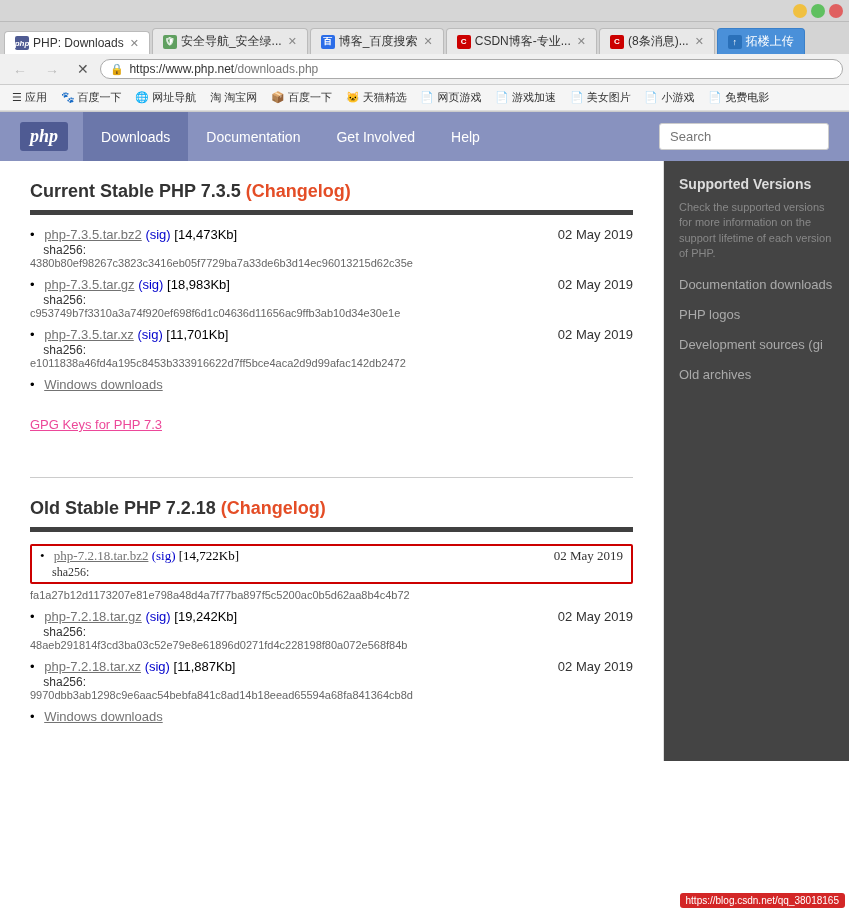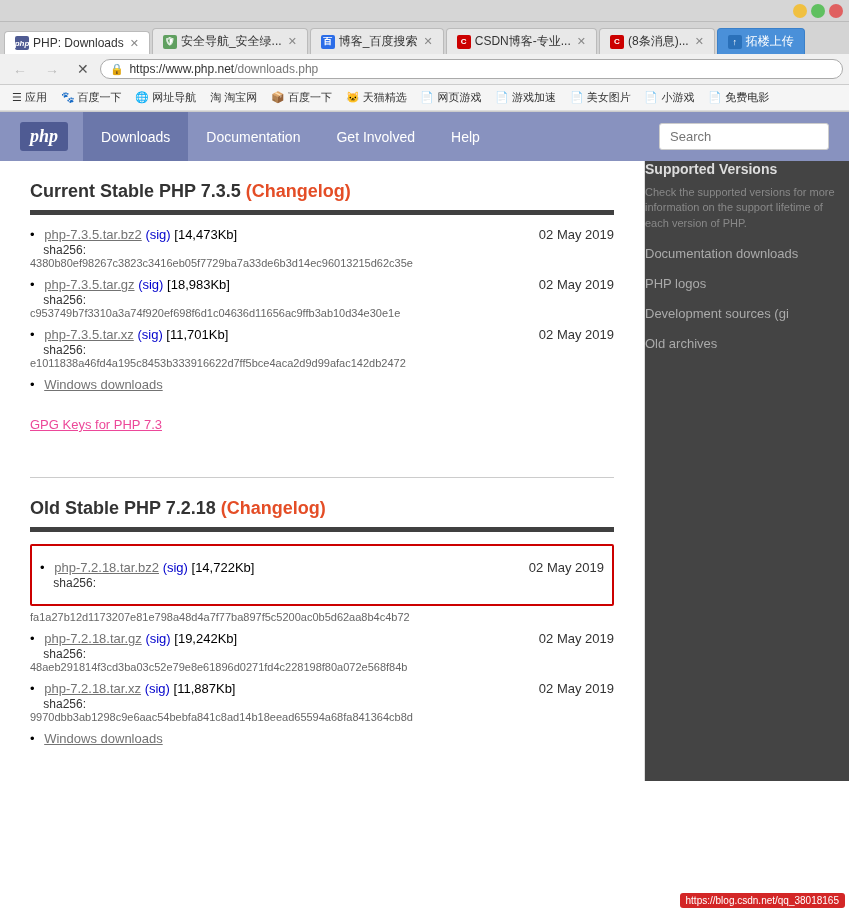--- a/index.html
+++ b/index.html
@@ -31,40 +31,40 @@
     .php-logo-box { background: #4f5b93; color: #fff; font-size: 18px; font-weight: bold; font-style: italic; padding: 4px 10px; border-radius: 3px; font-family: Georgia, serif; }
     .php-nav { display: flex; align-items: stretch; }
     .php-nav-item { padding: 12px 18px; color: #fff; font-size: 14px; font-weight: 400; cursor: pointer; text-decoration: none; display: flex; align-items: center; }
     .php-nav-item.active { background: #6b77aa; }
     .php-search { margin-left: auto; display: flex; align-items: center; }
     .php-search input { padding: 5px 10px; border: 1px solid #ccc; border-radius: 3px; font-size: 13px; width: 170px; background: #fff; }
 
     
     .main-layout { display: flex; min-height: 600px; }
     .main-content { flex: 1; padding: 20px 30px; border-right: 1px solid #ddd; background: #fff; }
-    .sidebar { width: 204px; background: #444; flex-shrink: 0; }
+    .sidebar { width: 185px; background: #444; padding: 15px; flex-shrink: 0; }
 
     
     .section-title { font-size: 18px; font-weight: bold; color: #333; margin-bottom: 12px; padding-bottom: 8px; border-bottom: 5px solid #404040; }
     .section-title .changelog { color: #e44d26; font-weight: bold; }
 
     .download-list { list-style: none; padding: 0; margin-bottom: 15px; }
     .download-list li { margin-bottom: 8px; }
     .download-item-row { display: flex; justify-content: space-between; align-items: baseline; }
     .download-link { color: #737373; text-decoration: underline; cursor: pointer; font-size: 13px; text-align: right; }
     .download-date { color: #333; font-size: 13px; }
     .sha-row { color: #333; font-size: 12px; margin-top: 1px; }
     .sha-hash { color: #666; font-size: 11px; word-break: break-all; }
 
     .gpg-link { color: #ec4899; text-decoration: underline; cursor: pointer; font-size: 13px; margin: 10px 0 25px 0; display: inline-block; }
 
     .section-divider { border: none; border-top: 1px solid #ccc; margin: 20px 0; }
 
     
-    .highlight-box { border: 2px solid #cc0000; border-radius: 2px; padding: 14px 8px; margin-bottom: 5px; }
+    .highlight-box { border: 2px solid #cc0000; border-radius: 2px; padding: 2px 8px; margin-bottom: 5px; font-family: Liberation Serif, serif; }
 
     
     .sidebar-link { color: #aaa; font-size: 13px; display: block; margin-bottom: 15px; cursor: pointer; text-decoration: none; }
     .sidebar-link:first-child { color: #ddd; font-size: 14px; font-weight: bold; margin-bottom: 8px; }
     .sidebar-desc { color: #888; font-size: 11px; line-height: 1.4; margin-bottom: 15px; }
 
     
     .watermark { position: fixed; bottom: 8px; right: 4px; background: #c00; color: #fff; font-size: 10px; padding: 2px 6px; border-radius: 3px; opacity: 0.85; }
 
     

